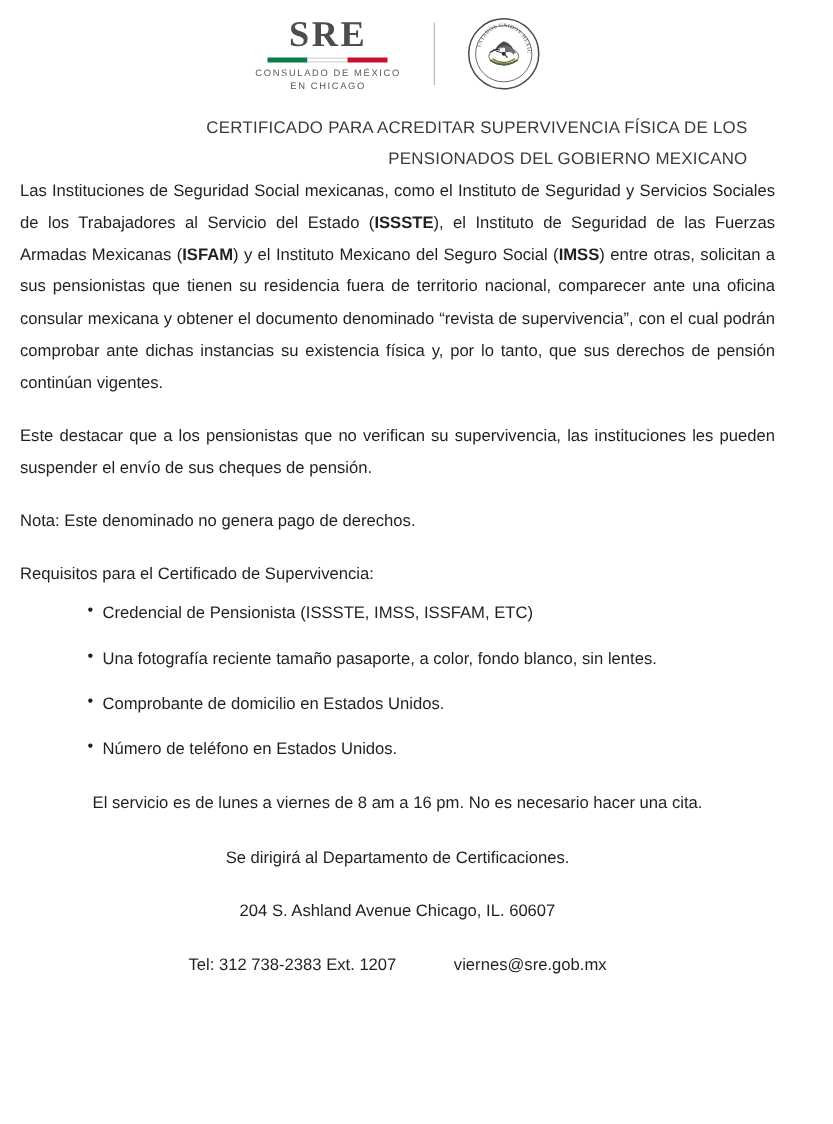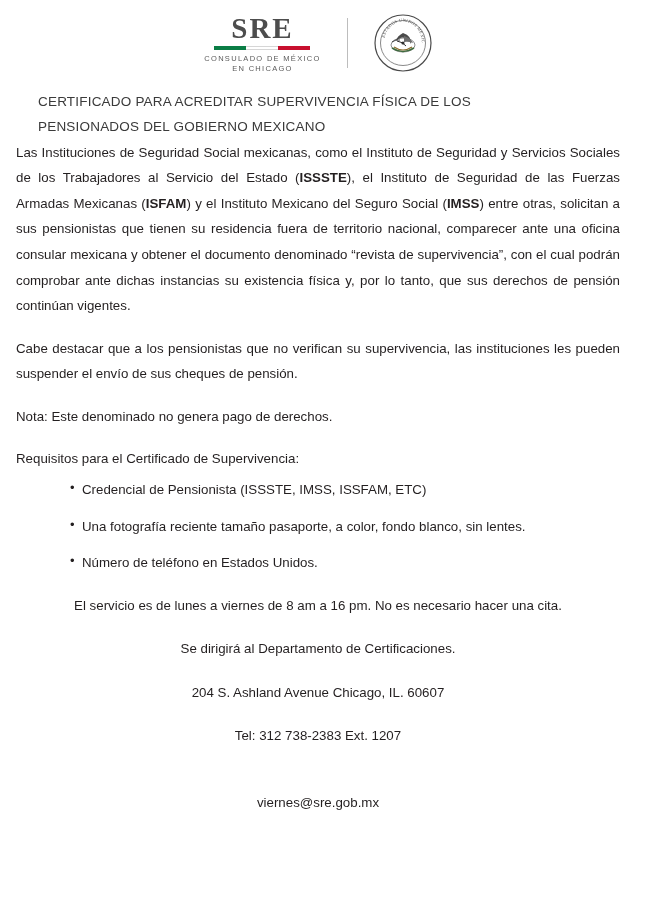--- a/index.html
+++ b/index.html
@@ -72,21 +72,21 @@
 
   .seal {
     width: 58px;
     height: 58px;
     position: relative;
   }
   .seal svg { display: block; }
 
   
   .doc-title {
-    text-align: left;
+    text-align: right;
     font-size: 13.5px;
     line-height: 1.85;
     color: #3a3a3a;
     margin: 18px auto 0 auto;
     width: 560px;
     letter-spacing: 0.2px;
   }
 
   
   .body-wrap {
@@ -131,21 +131,21 @@
   
   .footer {
     margin-top: 22px;
     text-align: center;
   }
   .footer .fline {
     font-size: 13.3px;
     line-height: 1.6;
     margin-bottom: 22px;
   }
-  .footer .fline:last-child { margin-bottom: 0; flex-direction: column; }
+  .footer .fline:last-child { margin-bottom: 0; }
   .contact-row {
     display: flex;
     justify-content: center;
     gap: 46px;
   }
   .contact-row span { font-size: 13.3px; }
 </style>
 </head>
 <body>
 
@@ -188,29 +188,30 @@
 
   <div class="doc-title">
     <div>CERTIFICADO PARA ACREDITAR SUPERVIVENCIA FÍSICA DE LOS</div>
     <div>PENSIONADOS DEL GOBIERNO MEXICANO</div>
   </div>
 
   <div class="body-wrap">
 
     <p class="para"><span>Las Instituciones de Seguridad Social mexicanas, como el Instituto de Seguridad y Servicios Sociales de los Trabajadores al Servicio del Estado (</span><span class="nowrap-b">ISSSTE</span><span>), el Instituto de Seguridad de las Fuerzas Armadas Mexicanas (</span><span class="nowrap-b">ISFAM</span><span>) y el Instituto Mexicano del Seguro Social (</span><span class="nowrap-b">IMSS</span><span>) entre otras, solicitan a sus pensionistas que tienen su residencia fuera de territorio nacional, comparecer ante una oficina consular mexicana y obtener el documento denominado “revista de supervivencia”, con el cual podrán comprobar ante dichas instancias su existencia física y, por lo tanto, que sus derechos de pensión continúan vigentes.</span></p>
 
-    <p class="para">Cabe destacar que a los pensionistas que no verifican su supervivencia, las instituciones les pueden suspender el envío de sus cheques de pensión.</p>
+    <p class="para">Este destacar que a los pensionistas que no verifican su supervivencia, las instituciones les pueden suspender el envío de sus cheques de pensión.</p>
 
     <p class="para">Nota: Este denominado no genera pago de derechos.</p>
 
     <p class="req-line">Requisitos para el Certificado de Supervivencia:</p>
 
     <ul class="req-list">
       <li>Credencial de Pensionista (ISSSTE, IMSS, ISSFAM, ETC)</li>
       <li>Una fotografía reciente tamaño pasaporte, a color, fondo blanco, sin lentes.</li>
+      <li>Comprobante de domicilio en Estados Unidos.</li>
       <li>Número de teléfono en Estados Unidos.</li>
     </ul>
 
     <div class="footer">
       <div class="fline">El servicio es de lunes a viernes de 8 am a 16 pm. No es necesario hacer una cita.</div>
       <div class="fline">Se dirigirá al Departamento de Certificaciones.</div>
       <div class="fline">204 S. Ashland Avenue Chicago, IL. 60607</div>
       <div class="fline contact-row">
         <span>Tel: 312 738-2383 Ext. 1207</span>
         <span>viernes@sre.gob.mx</span>

